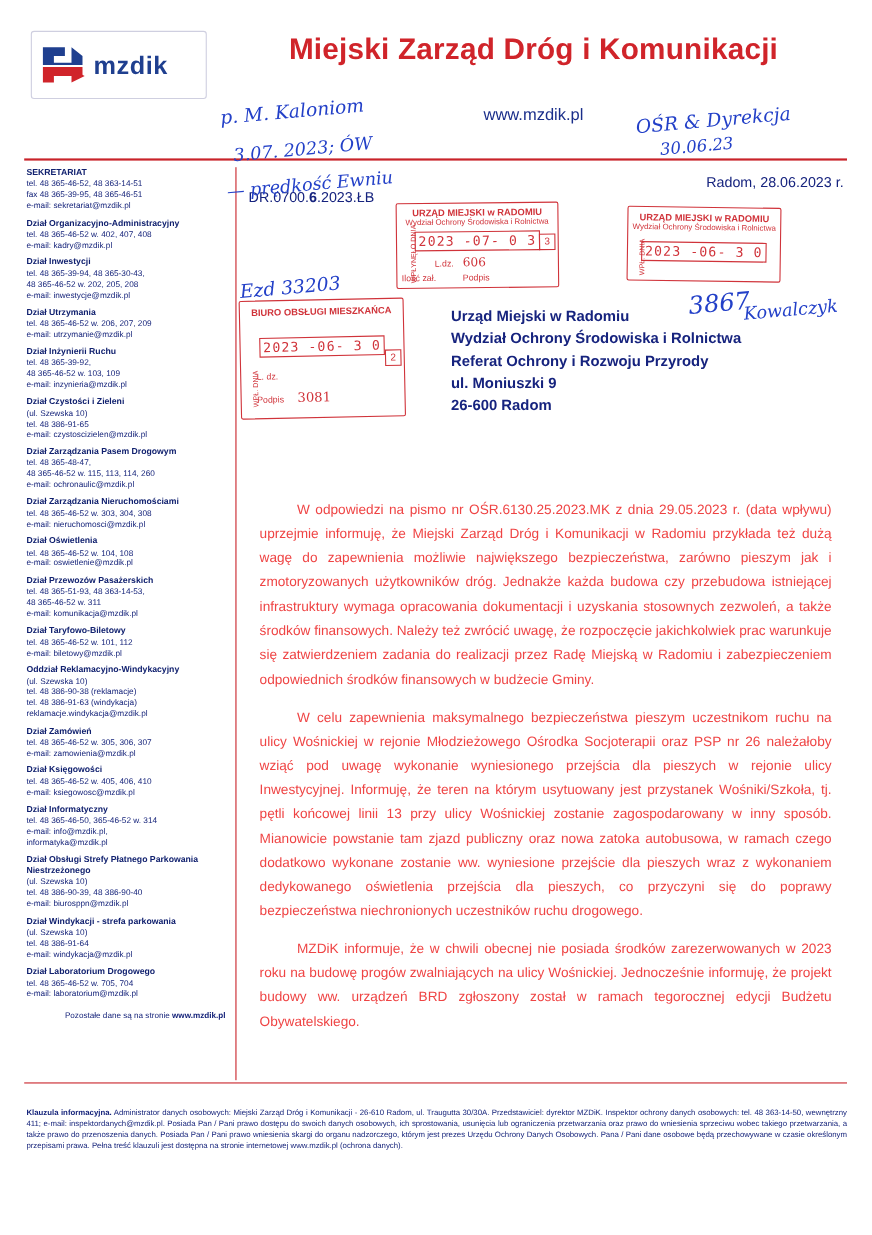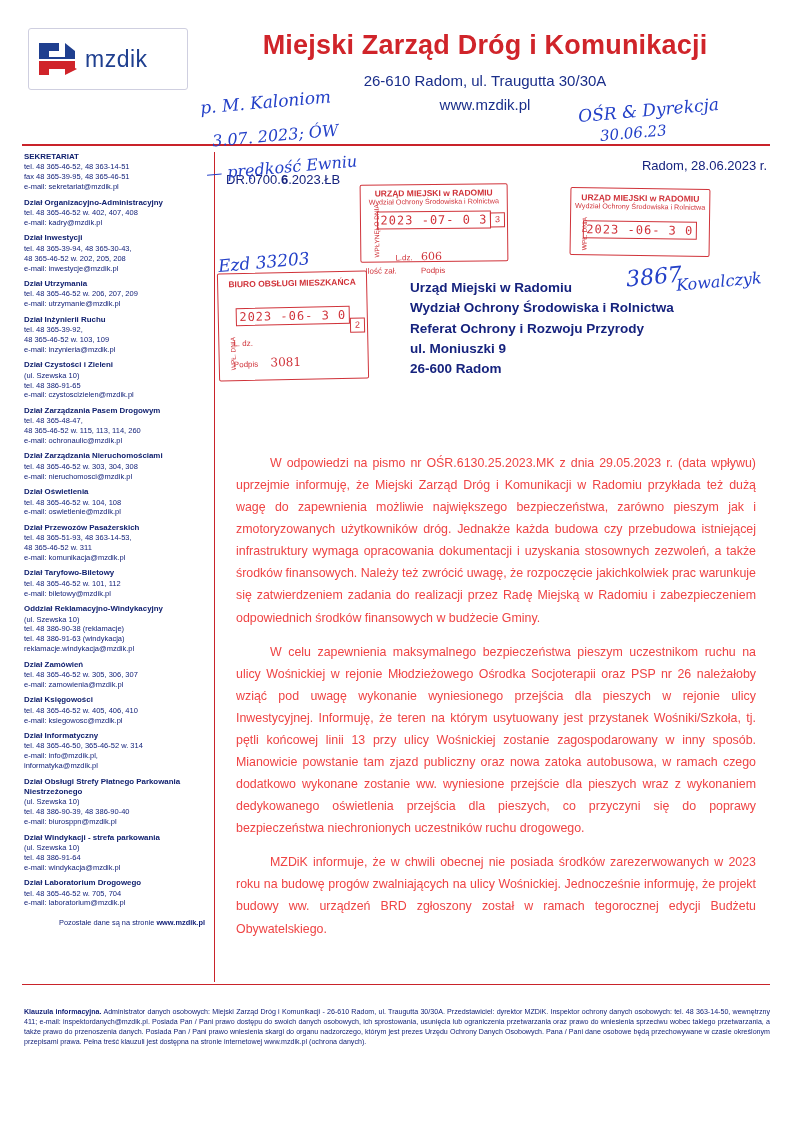--- a/index.html
+++ b/index.html
@@ -39,21 +39,21 @@
   }
   .logo-mark {
     width: 44px;
     height: 40px;
     position: relative;
     flex: 0 0 auto;
     margin-right: 6px;
   }
   .logo-text {
     font-size: 23px;
-    font-weight: normal;
+    font-weight: bold;
     color: #1f3f8f;
     letter-spacing: .5px;
   }
 
   .org-title {
     position: absolute;
     left: 200px;
     top: 30px;
     width: 570px;
     text-align: center;
@@ -263,21 +263,20 @@
       <svg width="44" height="40" viewBox="0 0 44 40">
         <polygon points="4,4 24,4 24,12 14,12 14,18 30,18 30,4 40,12 40,20 4,20" fill="#1f3f8f"></polygon>
         <polygon points="4,22 40,22 40,30 14,30 14,36 4,36" fill="#d0242a"></polygon>
         <polygon points="30,24 42,30 30,36" fill="#d0242a"></polygon>
       </svg>
     </div>
     <div class="logo-text">mzdik</div>
   </div>
 
   <div class="org-title">Miejski Zarząd Dróg i Komunikacji</div>
-  <div class="org-addr">26-610 Radom, ul. Traugutta 30/30A</div>
   <div class="org-www">www.mzdik.pl</div>
   <div class="header-rule"></div>
   <div class="vline"></div>
 
   <div class="sidebar" id="sidebar">
       <div class="sb-block">
         <div class="sb-head">SEKRETARIAT</div>
         <div class="sb-line">tel. 48 365-46-52, 48 363-14-51</div>
         <div class="sb-line">fax 48 365-39-95, 48 365-46-51</div>
         <div class="sb-line">e-mail: sekretariat@mzdik.pl</div>
@@ -404,21 +403,21 @@
   <div class="footer-clause">
     <b>Klauzula informacyjna.</b><span> Administrator danych osobowych: Miejski Zarząd Dróg i Komunikacji - 26-610 Radom, ul. Traugutta 30/30A. Przedstawiciel: dyrektor MZDiK. Inspektor ochrony danych osobowych: tel. 48 363-14-50, wewnętrzny 411; e-mail: inspektordanych@mzdik.pl. Posiada Pan / Pani prawo dostępu do swoich danych osobowych, ich sprostowania, usunięcia lub ograniczenia przetwarzania oraz prawo do wniesienia sprzeciwu wobec takiego przetwarzania, a także prawo do przenoszenia danych. Posiada Pan / Pani prawo wniesienia skargi do organu nadzorczego, którym jest prezes Urzędu Ochrony Danych Osobowych. Pana / Pani dane osobowe będą przechowywane w czasie określonym przepisami prawa. Pełna treść klauzuli jest dostępna na stronie internetowej www.mzdik.pl (ochrona danych).</span>
   </div>
 
   <div class="stamp stamp-box" style="left:360px; top:184px; width:148px; height:78px; transform: rotate(-0.6deg);">
     <div class="stamp-title" style="margin-top:3px;">URZĄD MIEJSKI w RADOMIU</div>
     <div class="stamp-sub">Wydział Ochrony Środowiska i Rolnictwa</div>
     <div style="text-align:center; margin-top:3px;">
       <span class="stamp-date">2023 -07- 0 3</span>
     </div>
-    <div class="stamp-row" style="margin-left:34px; margin-top:20px;">
+    <div class="stamp-row" style="margin-left:34px; margin-top:3px;">
       <span>L.dz.</span>
       <span style="margin-left:6px; font-family:'DejaVu Serif',serif; font-size:11px;">606</span>
     </div>
     <div class="stamp-row" style="margin-left:4px;">
       <span>Ilość zał.</span>
       <span style="margin-left:22px;">Podpis</span>
     </div>
     <div class="stamp-num-box" style="right:2px; top:28px;">3</div>
     <div style="position:absolute; left:12px; top:72px; font-size:6.5px; width:60px;" class="rot-vert">WPŁYNĘŁO DNIA</div>
   </div>

